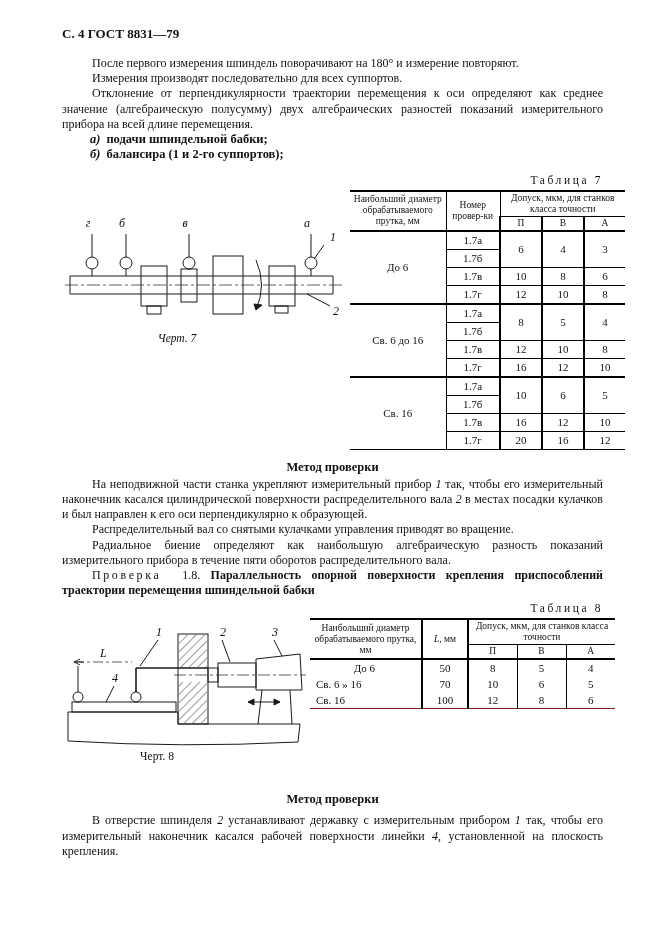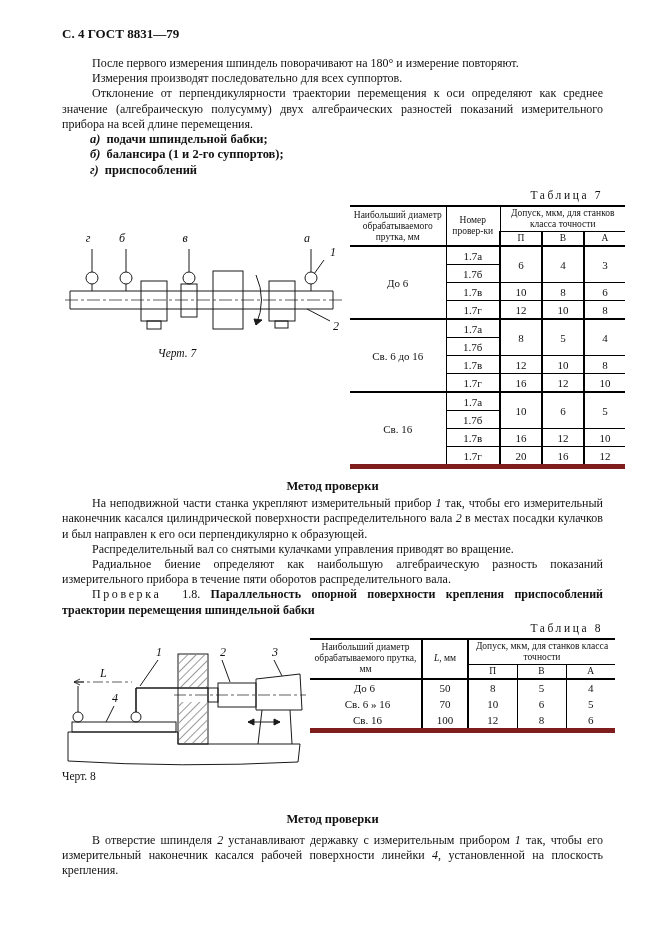--- a/index.html
+++ b/index.html
@@ -27,25 +27,25 @@
   .list-item .marker { font-style:italic; margin-right:6px; }
   .tbl-label {
     text-align:right; font-size:11.5px; letter-spacing:2.6px;
     margin:11px 0 4px 0;
   }
   .fig-table-row { display:flex; align-items:flex-start; }
   .fig-col-7 { width:288px; flex:none; margin-top:24px; }
   .fig-col-8 { width:248px; flex:none; margin-top:6px; }
   .tbl-col { flex:1; }
   .fig-caption { text-align:center; font-size:11.5px; margin-top:6px; }
-  .fig-caption-8 { font-size:11.5px; margin-top:4px; width:190px; }
+  .fig-caption-8 { text-align:center; font-size:11.5px; margin-top:4px; width:190px; }
 
   table.gtable {
     border-collapse:collapse; table-layout:fixed; width:100%;
-    border-top:2px solid #000; border-bottom:5px solid #7f1d1d;
+    border-top:2px solid #000; border-bottom:1px solid #7f1d1d;
   }
   .gtable th, .gtable td {
     border:1px solid #000; font-weight:normal;
     text-align:center; vertical-align:middle; padding:1px 2px;
     overflow:hidden;
   }
   .gtable th { font-size:9.5px; line-height:11px; }
   .gtable td { font-size:11px; }
   .no-l { border-left:none !important; }
   .no-r { border-right:none !important; }
@@ -54,21 +54,21 @@
   .t7 thead tr.sub th { border-bottom:2px solid #000; }
   .t7 .c-chk { border-right:2px solid #000; }
   .t7 .c-val { border-left:2px solid #000; }
   .t7 tr.grp > td { border-top:2px solid #000; }
   .t7 td { height:15px; }
   .t8 thead th { border-bottom:2px solid #000; }
   .t8 thead th.c3 { border-bottom:1px solid #000; }
   .t8 thead tr.sub th { border-bottom:2px solid #000; }
   .t8 .c-L { border-left:2px solid #000; border-right:2px solid #000; }
   .t8 tbody td { border-top:none; border-bottom:none; height:14px; font-size:11px; }
-  .t8 tbody td.c-diam { text-align:center; padding-left:6px; }
+  .t8 tbody td.c-diam { text-align:left; padding-left:6px; }
   .t8 tbody tr:first-child td.c-diam { text-align:center; padding-left:0; }
   .method-title { text-align:center; font-weight:bold; font-size:12.5px; margin:10px 0 2px 0; }
   .method-title-2 { text-align:center; font-weight:bold; font-size:12.5px; margin:30px 0 6px 0; }
   svg { display:block; }
   svg text { font-family:"Liberation Serif", serif; font-size:12px; font-style:italic; fill:#111; }
 </style>
 </head>
 <body>
 
 <div class="page">
@@ -76,21 +76,20 @@
   <div class="page-header">С. 4 ГОСТ 8831—79</div>
 
   <p class="body">После первого измерения шпиндель поворачивают на 180° и измерение повторяют.</p>
   <p class="body">Измерения производят последовательно для всех суппортов.</p>
   <p class="body">Отклонение от перпендикулярности траектории перемещения к оси определяют как среднее значение (алгебраическую полусумму) двух алгебраических разностей показаний измерительного прибора на всей длине перемещения.</p>
 
 
   <div class="list">
     <div class="list-item"><span class="marker">а)</span><span>подачи шпиндельной бабки;</span></div>
     <div class="list-item"><span class="marker">б)</span><span>балансира (1 и 2-го суппортов);</span></div>
-    <div class="list-item"><span class="marker">г)</span><span>приспособлений</span></div>
   </div>
 
   <div class="tbl-label">Таблица 7</div>
 
   <div class="fig-table-row">
     <div class="fig-col-7">
       <svg width="286" height="112" viewBox="0 0 286 112">
         <g stroke="#1a1a1a" stroke-width="1" fill="none">
 
           <line x1="3" y1="71" x2="283" y2="71" stroke-width="0.7" stroke-dasharray="13 3 3 3"></line>

